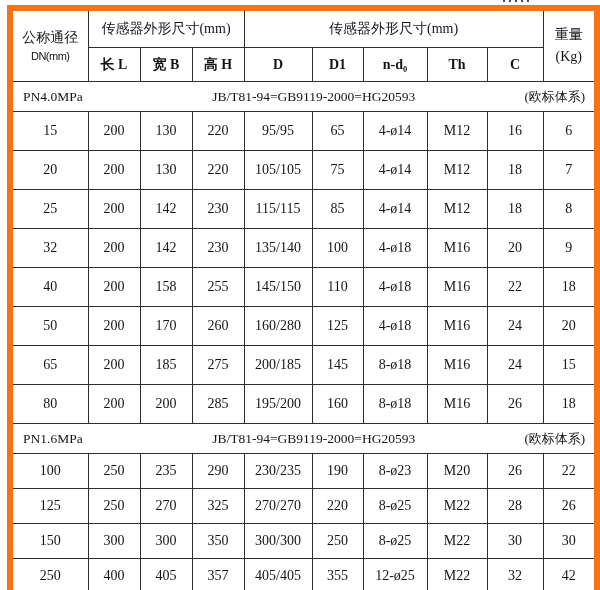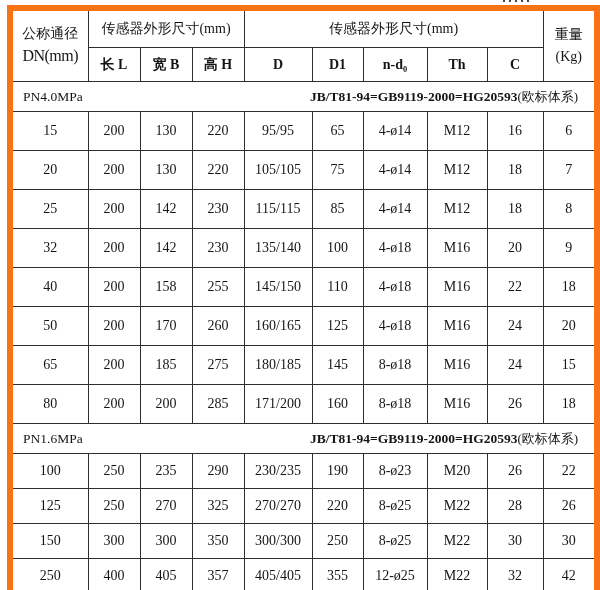--- a/index.html
+++ b/index.html
@@ -46,36 +46,36 @@
     font-weight: normal;
     color: #151515;
     overflow: hidden;
     white-space: nowrap;
   }
   tr.hrow1 th { height: 36px; }
   tr.hrow2 th { height: 33px; font-weight: bold; }
   th.cjk { font-size: 13px; }
   .two-line { line-height: 1.55; }
   .mono-sub {
-    font-family: Liberation Serif, serif;
-    font-size: 16px;
+    font-family: Liberation Sans, sans-serif;
+    font-size: 11px;
     letter-spacing: -0.5px;
   }
   tr.section-row td {
     height: 29px;
     text-align: left;
   }
   .section-line {
     display: flex;
     align-items: center;
-    padding: 0 16px 0 10px;
+    padding: 0 9px 0 10px;
     font-size: 13.5px;
   }
   .section-line .pressure { width: 80px; flex: 0 0 auto; text-align: left; }
-  .section-line .standard { flex: 1 1 auto; text-align: right; font-weight: bold; }
+  .section-line .standard { flex: 1 1 auto; text-align: center; }
   .section-line .system { flex: 0 0 auto; text-align: right; font-size: 13px; }
   tr.data-row.tall td { height: 38px; }
   tr.data-row.short td { height: 34px; }
 </style>
 </head>
 <body>
 
 <div class="sheet">
   <div class="crop-fragment"></div>
 
@@ -188,45 +188,45 @@
           <td>4-ø18</td>
           <td>M16</td>
           <td>22</td>
           <td>18</td>
         </tr>
         <tr class="data-row tall">
           <td>50</td>
           <td>200</td>
           <td>170</td>
           <td>260</td>
-          <td>160/165</td>
+          <td>160/280</td>
           <td>125</td>
           <td>4-ø18</td>
           <td>M16</td>
           <td>24</td>
           <td>20</td>
         </tr>
         <tr class="data-row tall">
           <td>65</td>
           <td>200</td>
           <td>185</td>
           <td>275</td>
-          <td>180/185</td>
+          <td>200/185</td>
           <td>145</td>
           <td>8-ø18</td>
           <td>M16</td>
           <td>24</td>
           <td>15</td>
         </tr>
         <tr class="data-row tall">
           <td>80</td>
           <td>200</td>
           <td>200</td>
           <td>285</td>
-          <td>171/200</td>
+          <td>195/200</td>
           <td>160</td>
           <td>8-ø18</td>
           <td>M16</td>
           <td>26</td>
           <td>18</td>
         </tr>
         <tr class="section-row">
           <td colspan="10">
             <div class="section-line">
               <span class="pressure">PN1.6MPa</span>

